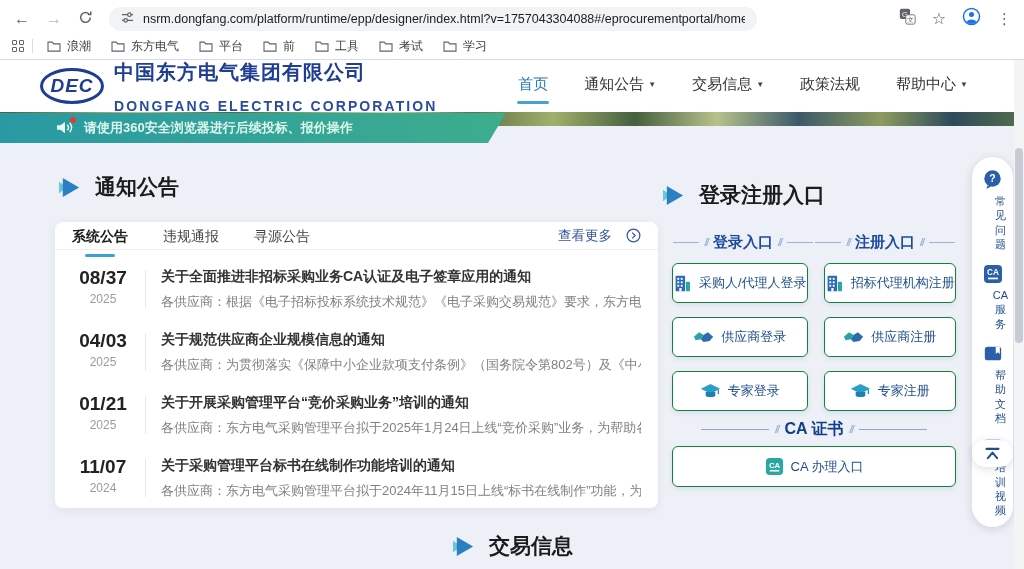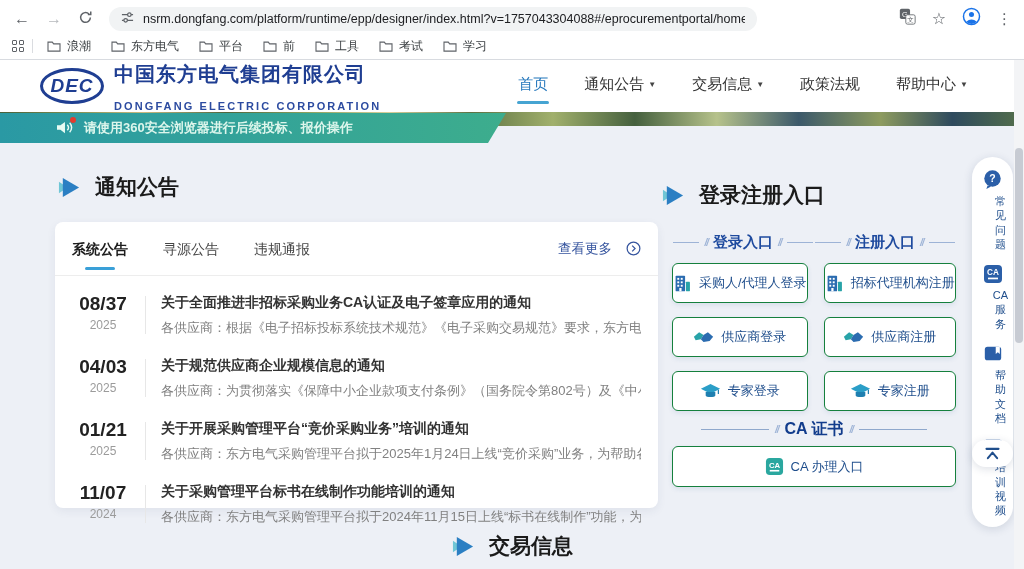--- a/index.html
+++ b/index.html
@@ -20,21 +20,21 @@
   .grid-ico { display:grid; grid-template-columns:5px 5px; grid-gap:2px; margin-right:-6px; }
   .grid-ico i { width:5px; height:5px; border:1.4px solid #5f6368; border-radius:1px; display:block; }
   .bm-sep { width:1px; height:14px; background:#dadce0; margin:0 -6px; }
   .bm-item { display:flex; align-items:center; gap:6px; font-size:12px; color:#3c4043; }
 
   
   .site-header { position:absolute; top:60px; left:0; right:0; height:52px; background:#fff; display:flex; align-items:center; padding:0 38px 0 40px; z-index:20; }
   .logo-wrap { display:flex; align-items:center; gap:10px; }
   .dec-oval { width:64px; height:36px; border:3px solid #1f3e92; border-radius:50%; display:flex; align-items:center; justify-content:center; color:#1f3e92; font-weight:800; font-style:italic; font-size:19px; letter-spacing:1px; }
   .co-cn { font-size:20px; font-weight:800; color:#1f3e92; letter-spacing:1px; }
-  .co-en { font-size:11px; font-weight:bold; color:#2c4ba0; letter-spacing:2.1px; margin-top:12px; }
+  .co-en { font-size:14px; font-weight:bold; color:#2c4ba0; letter-spacing:2.1px; margin-top:12px; }
   .main-nav { margin-left:auto; display:flex; align-items:center; gap:36px; margin-right:18px; }
   .nav-item { font-size:15px; color:#333; position:relative; padding:6px 0 10px; display:flex; align-items:center; gap:4px;justify-content:flex-end; }
   .nav-item .caret { font-size:8px; color:#444; }
   .nav-item.active { color:#2779bd; }
   .nav-item.active::after { content:""; position:absolute; left:50%; transform:translateX(-50%); bottom:0; width:32px; height:2.5px; background:#46a4d2; border-radius:2px; }
 
   
   .banner { position:absolute; top:112px; left:0; right:0; height:14px; z-index:5;
     background:linear-gradient(90deg,#47603a,#7d8d4f 7%,#c9ba80 14%,#4f653c 22%,#8ca15c 30%,#d8d09b 38%,#5c7142 46%,#a1b06c 54%,#45603e 62%,#b6c28b 70%,#3c596a 78%,#8d9b5f 86%,#2e4a5d 93%,#55704a 100%); }
   .notice-bar { position:absolute; top:113px; left:0; width:506px; height:30px; z-index:6;
@@ -45,21 +45,21 @@
   .red-dot { position:absolute; top:-3px; right:-2px; width:6px; height:6px; border-radius:50%; background:#e23b2e; }
 
   
   .section-title { position:absolute; display:flex; align-items:center; gap:14px; font-size:21px; font-weight:800; color:#1b1b1b; z-index:8; }
   .st-announce { top:173px; left:58px; }
   .st-login { top:181px; left:662px; }
   .st-trade { top:532px; left:452px; }
 
   
   .card { position:absolute; top:222px; left:55px; width:603px; height:286px; background:#fff; border-radius:8px; box-shadow:0 3px 10px rgba(40,60,100,.07); z-index:8; }
-  .tabs-row { display:flex; align-items:center; height:54px; padding:0 17px; border-bottom:1px solid #ededed; }
+  .tabs-row { display:flex; align-items:center; height:28px; padding:0 17px; border-bottom:1px solid #ededed; }
   .tab { margin-right:35px; font-size:14px; color:#454545; height:42px; line-height:42px; position:relative; }
   .tab.active { font-weight:bold; color:#1d1d1d; }
   .tab.active::after { content:""; position:absolute; left:50%; transform:translateX(-50%); bottom:0; width:30px; height:3px; background:#3aa0d8; border-radius:2px; }
   .more-link { margin-left:auto; display:flex; align-items:center; gap:14px; font-size:13.5px; color:#35549e; }
   .items { padding:7px 17px 0; }
   .notice-item { display:flex; align-items:flex-start; padding:10px 0 9px; }
   .date-block { width:62px; text-align:center; flex-shrink:0; padding-top:1px; }
   .date { font-size:19px; font-weight:bold; color:#222; line-height:1.05; }
   .year { font-size:12px; color:#9b9b9b; margin-top:4px; }
   .v-div { width:1px; align-self:stretch; background:#e7e7e7; margin:3px 15px 3px 11px; }
@@ -233,22 +233,22 @@
   <svg width="23" height="23" viewBox="0 0 24 24">
       <polygon points="1,6 10,12 1,18" fill="#6fc6d6"></polygon>
       <polygon points="5,2 22,12 5,22" fill="#2b7fc3"></polygon>
     </svg>
   <span>通知公告</span>
 </div>
 
 <div class="card">
   <div class="tabs-row">
     <span class="tab active">系统公告</span>
+    <span class="tab">违规通报</span>
     <span class="tab">寻源公告</span>
-    <span class="tab">违规通报</span>
     <span class="more-link">
       <span>查看更多</span>
       <svg width="15" height="15" viewBox="0 0 16 16">
           <circle cx="8" cy="8" r="6.8" stroke="#35549e" stroke-width="1.3" fill="none"></circle>
           <path d="M6.6 4.9l3.1 3.1-3.1 3.1" stroke="#35549e" stroke-width="1.3" fill="none"></path>
         </svg>
     </span>
   </div>
   <div class="items">
 

